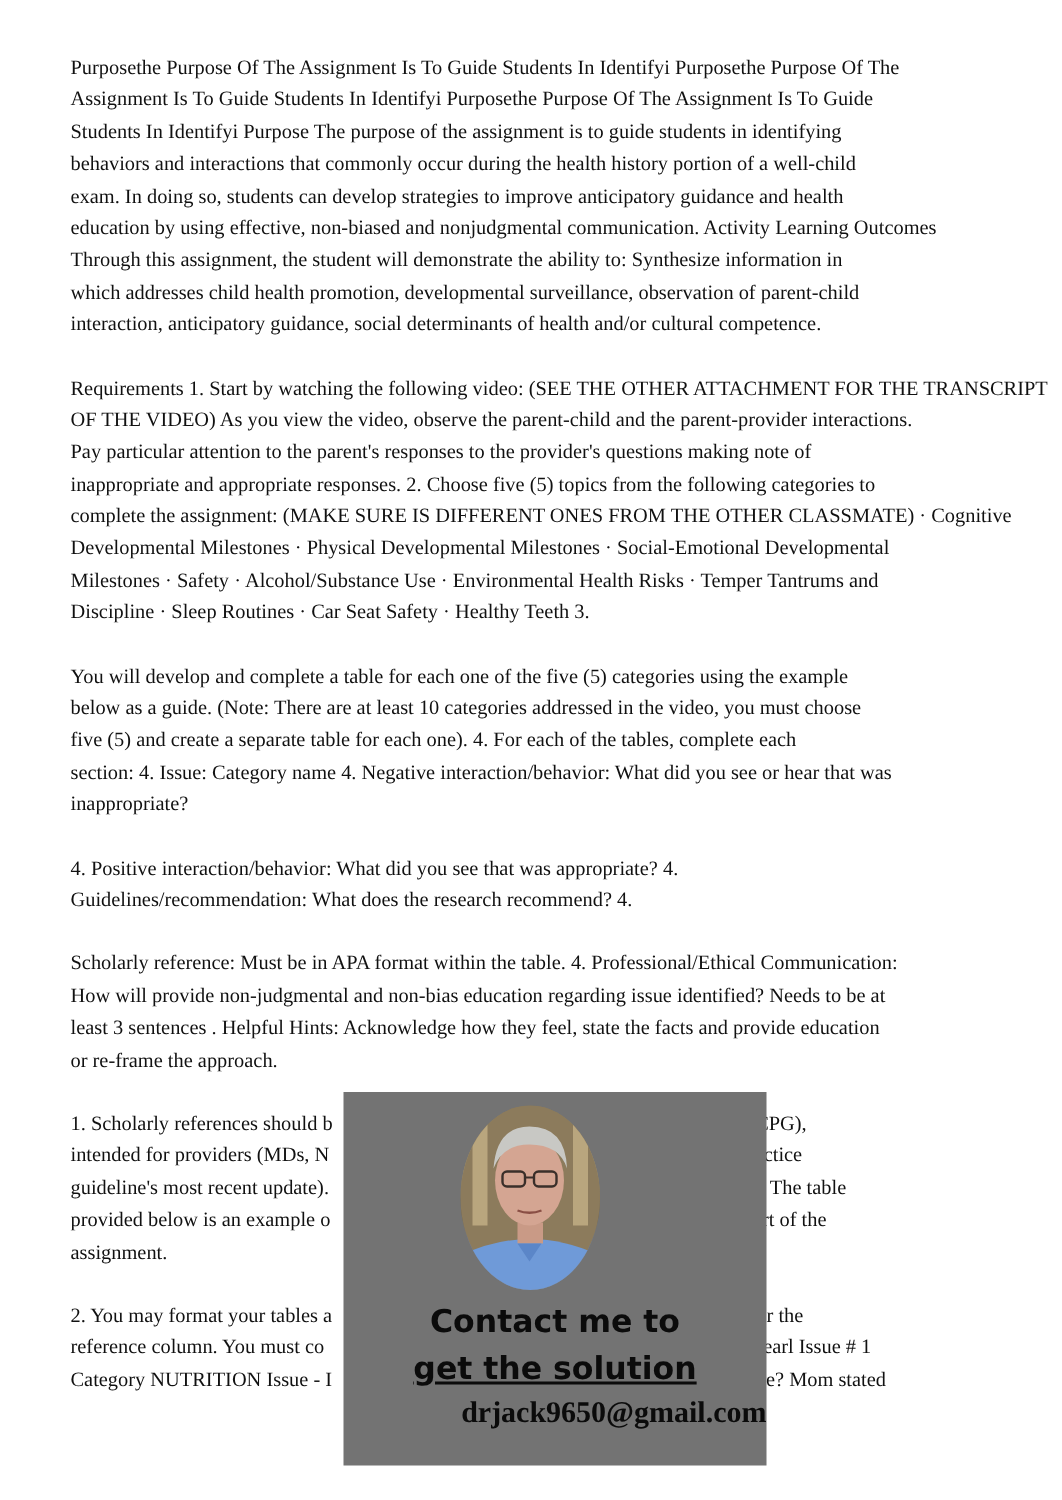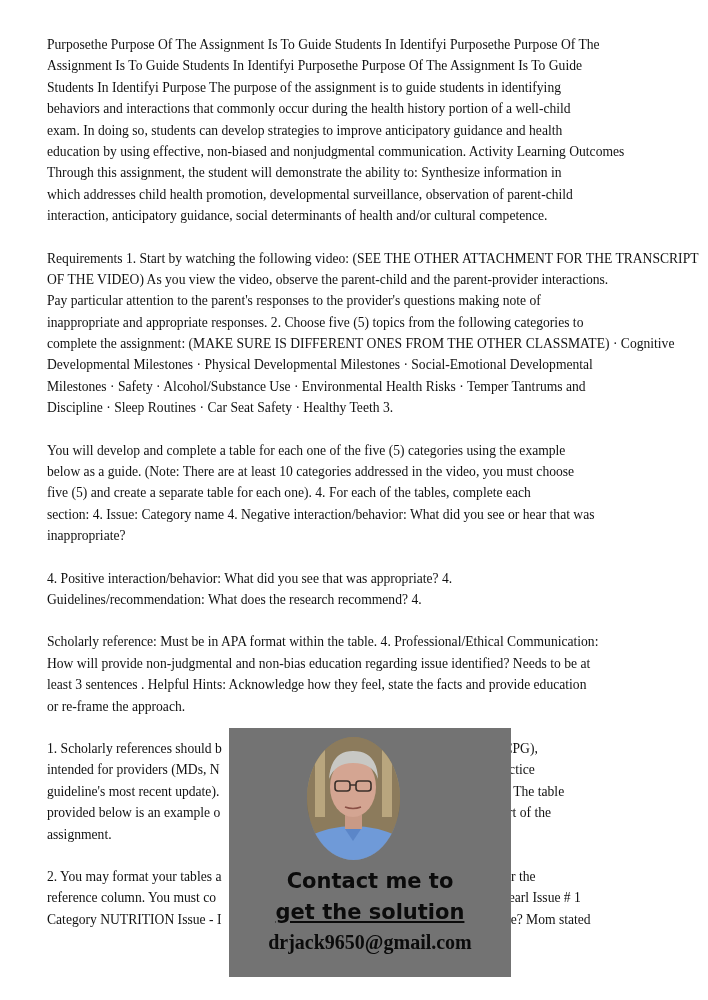--- a/index.html
+++ b/index.html
@@ -26,21 +26,21 @@
     }
     .portrait svg { width: 100%; height: 100%; display: block; }
     .contact {
       position: absolute; left: 0; width: 100%; text-align: center;
       font-family: "DejaVu Sans", sans-serif; font-weight: bold;
       font-size: 21px; color: #0b0b0b; line-height: 31px;
     }
     .contact.l1 { top: 138px; }
     .contact.l2 { top: 169px; text-decoration: underline; }
     .email {
-      position: absolute; left: 0; width: 100%; top: 203px; text-align: center;
+      position: absolute; left: 0; width: 100%; top: 203px; text-align: right;
       font-family: "Liberation Serif", "DejaVu Serif", serif; font-weight: bold;
       font-size: 20px; color: #0b0b0b;
     }
   </style>
 </head>
 <body>
 
 <div class="page">
   <div class="para">
     <span class="line">Purposethe Purpose Of The Assignment Is To Guide Students In Identifyi Purposethe Purpose Of The</span>

